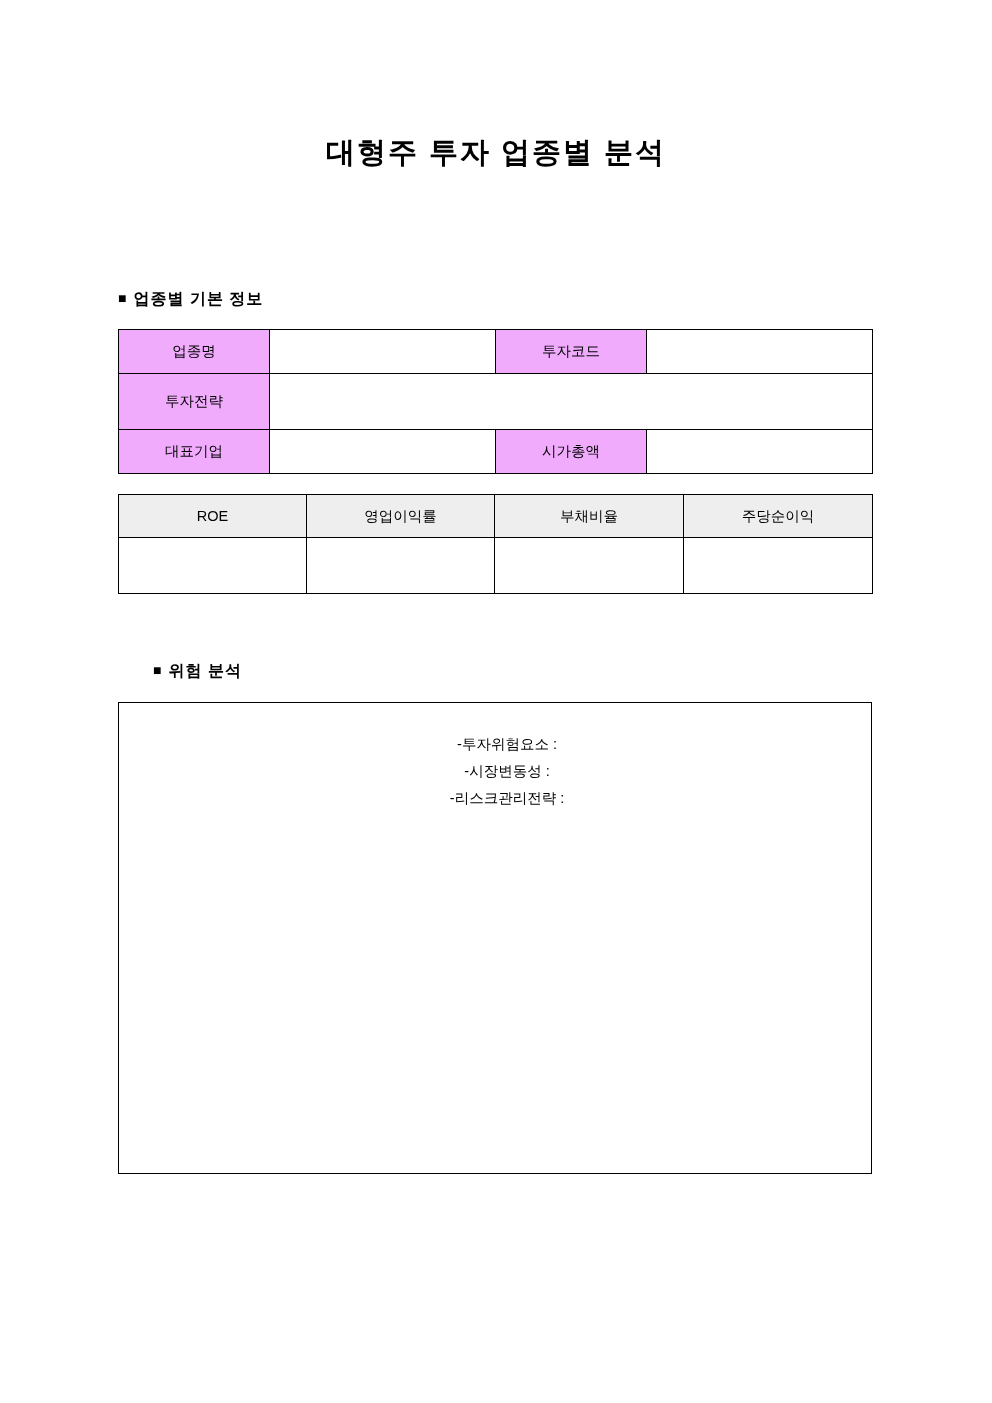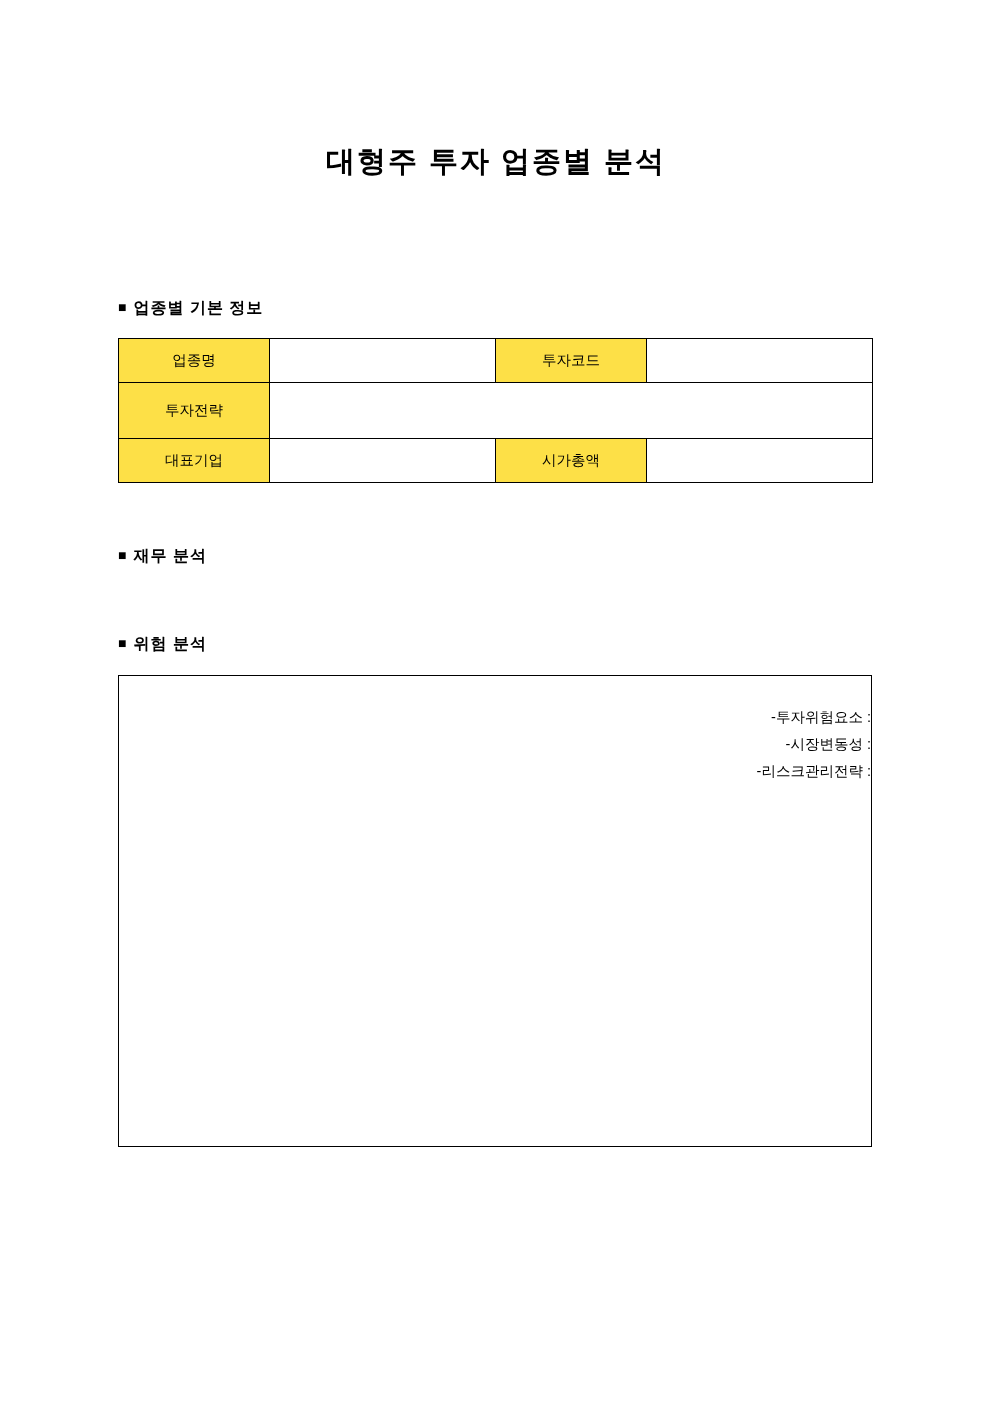--- a/index.html
+++ b/index.html
@@ -20,21 +20,21 @@
     height: 1403px;
     box-sizing: border-box;
     padding: 0;
     position: relative;
   }
   .doc-title {
     text-align: center;
     font-size: 29px;
     font-weight: bold;
     letter-spacing: 2px;
-    margin: 9px;
+    margin: 0;
     padding-top: 133px;
   }
   .section {
     margin-left: 118px;
     margin-right: 118px;
   }
   .section-heading {
     font-size: 16px;
     font-weight: bold;
     letter-spacing: 1px;
@@ -42,57 +42,57 @@
     padding: 0;
   }
   .sq {
     font-size: 14px;
     vertical-align: 1px;
     margin-right: 7px;
     letter-spacing: 0;
   }
   .heading-basic { margin-top: 116px; }
   .heading-fin   { margin-top: 63px; }
-  .heading-risk  { margin-top: 67px; }
+  .heading-risk  { margin-top: 67px; margin-left: 35px; }
 
   table.grid {
     border-collapse: collapse;
     width: 754px;
     table-layout: fixed;
   }
   table.grid td {
     border: 1px solid #000000;
     font-size: 14.5px;
     text-align: center;
     vertical-align: middle;
     padding: 0;
     height: 43px;
   }
   td.label {
-    background: #fde047;
+    background: #f0abfc;
   }
   .basic-table { margin-top: 19px; }
   .basic-table td.tall { height: 55px; }
 
   .fin-table { margin-top: 20px; }
   .fin-table td.head { background: #eeeeee; height: 42px; }
   .fin-table td.blank { height: 55px; }
 
   .risk-box {
     margin-top: 20px;
     width: 754px;
     height: 472px;
     border: 1px solid #000000;
     box-sizing: border-box;
     padding: 28px 0 0 24px;
   }
   .risk-line {
     font-size: 14.5px;
     line-height: 27px;
-    text-align: right;
+    text-align: center;
   }
 </style>
 </head>
 <body>
 
 <div class="page">
 
   <h1 class="doc-title">대형주 투자 업종별 분석</h1>
 
   <div class="section">
@@ -122,24 +122,43 @@
           <td class="label">대표기업</td>
           <td></td>
           <td class="label">시가총액</td>
           <td></td>
         </tr>
       </tbody>
     </table>
   </div>
 
   <div class="section">
-    <div class="section-heading heading-fin">
-      <span class="sq">■</span><span>재무 분석</span>
-    </div>
 
+    <table class="grid fin-table">
+      <colgroup>
+        <col style="width:188px">
+        <col style="width:188px">
+        <col style="width:189px">
+        <col style="width:189px">
+      </colgroup>
+      <tbody>
+        <tr>
+          <td class="head">ROE</td>
+          <td class="head">영업이익률</td>
+          <td class="head">부채비율</td>
+          <td class="head">주당순이익</td>
+        </tr>
+        <tr>
+          <td class="blank"></td>
+          <td class="blank"></td>
+          <td class="blank"></td>
+          <td class="blank"></td>
+        </tr>
+      </tbody>
+    </table>
   </div>
 
   <div class="section">
     <div class="section-heading heading-risk">
       <span class="sq">■</span><span>위험 분석</span>
     </div>
 
     <div class="risk-box">
       <div class="risk-line">-투자위험요소 :</div>
       <div class="risk-line">-시장변동성 :</div>

